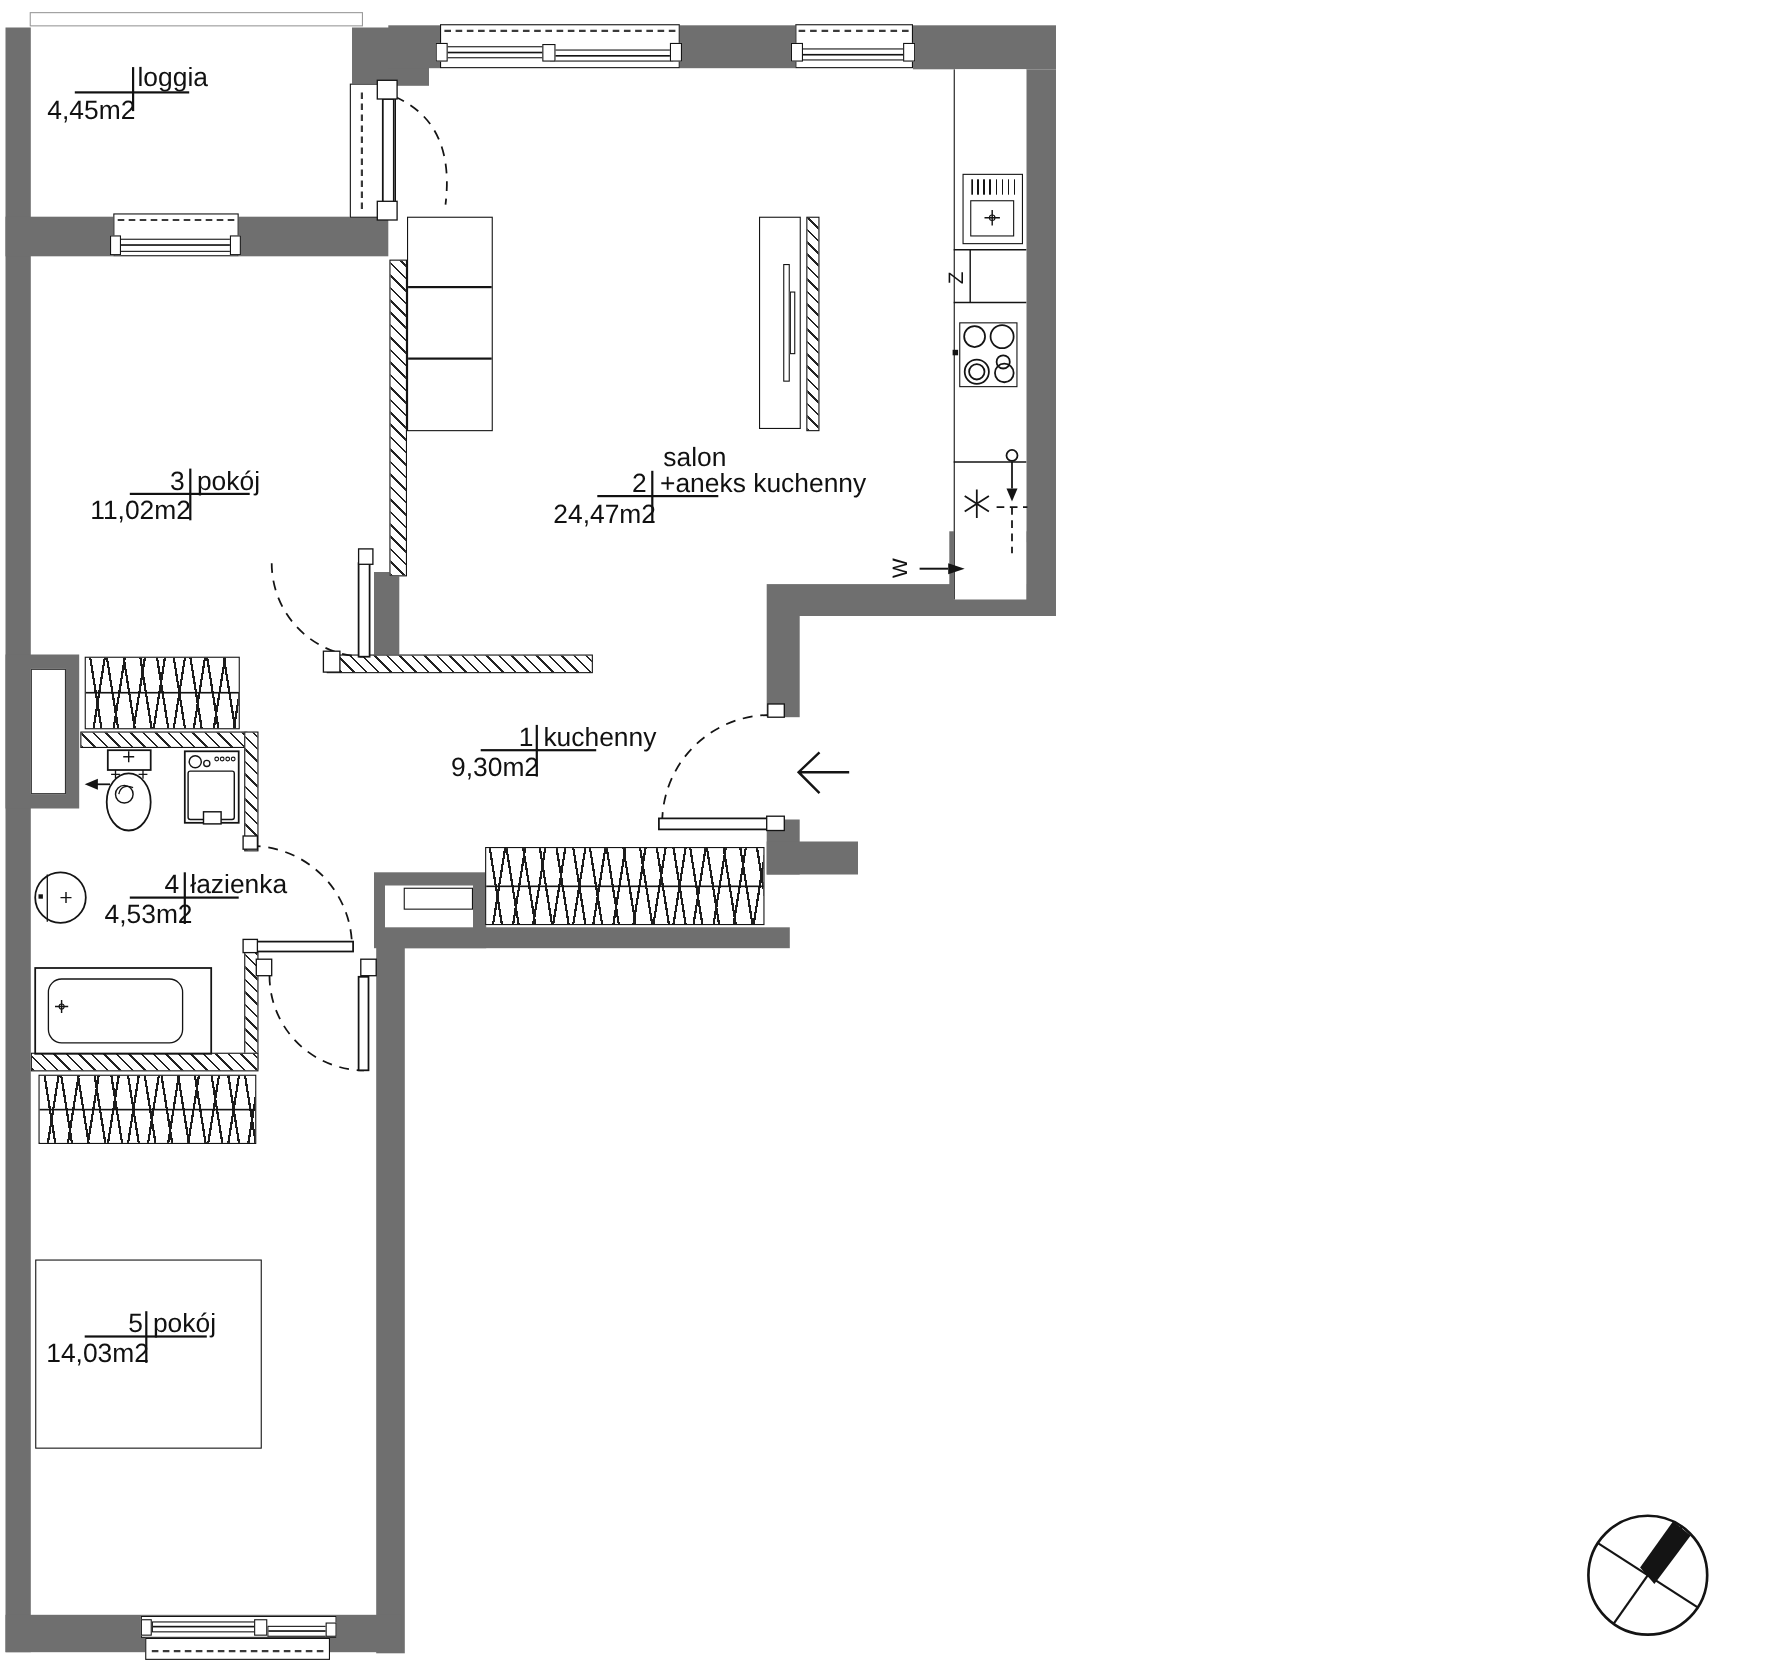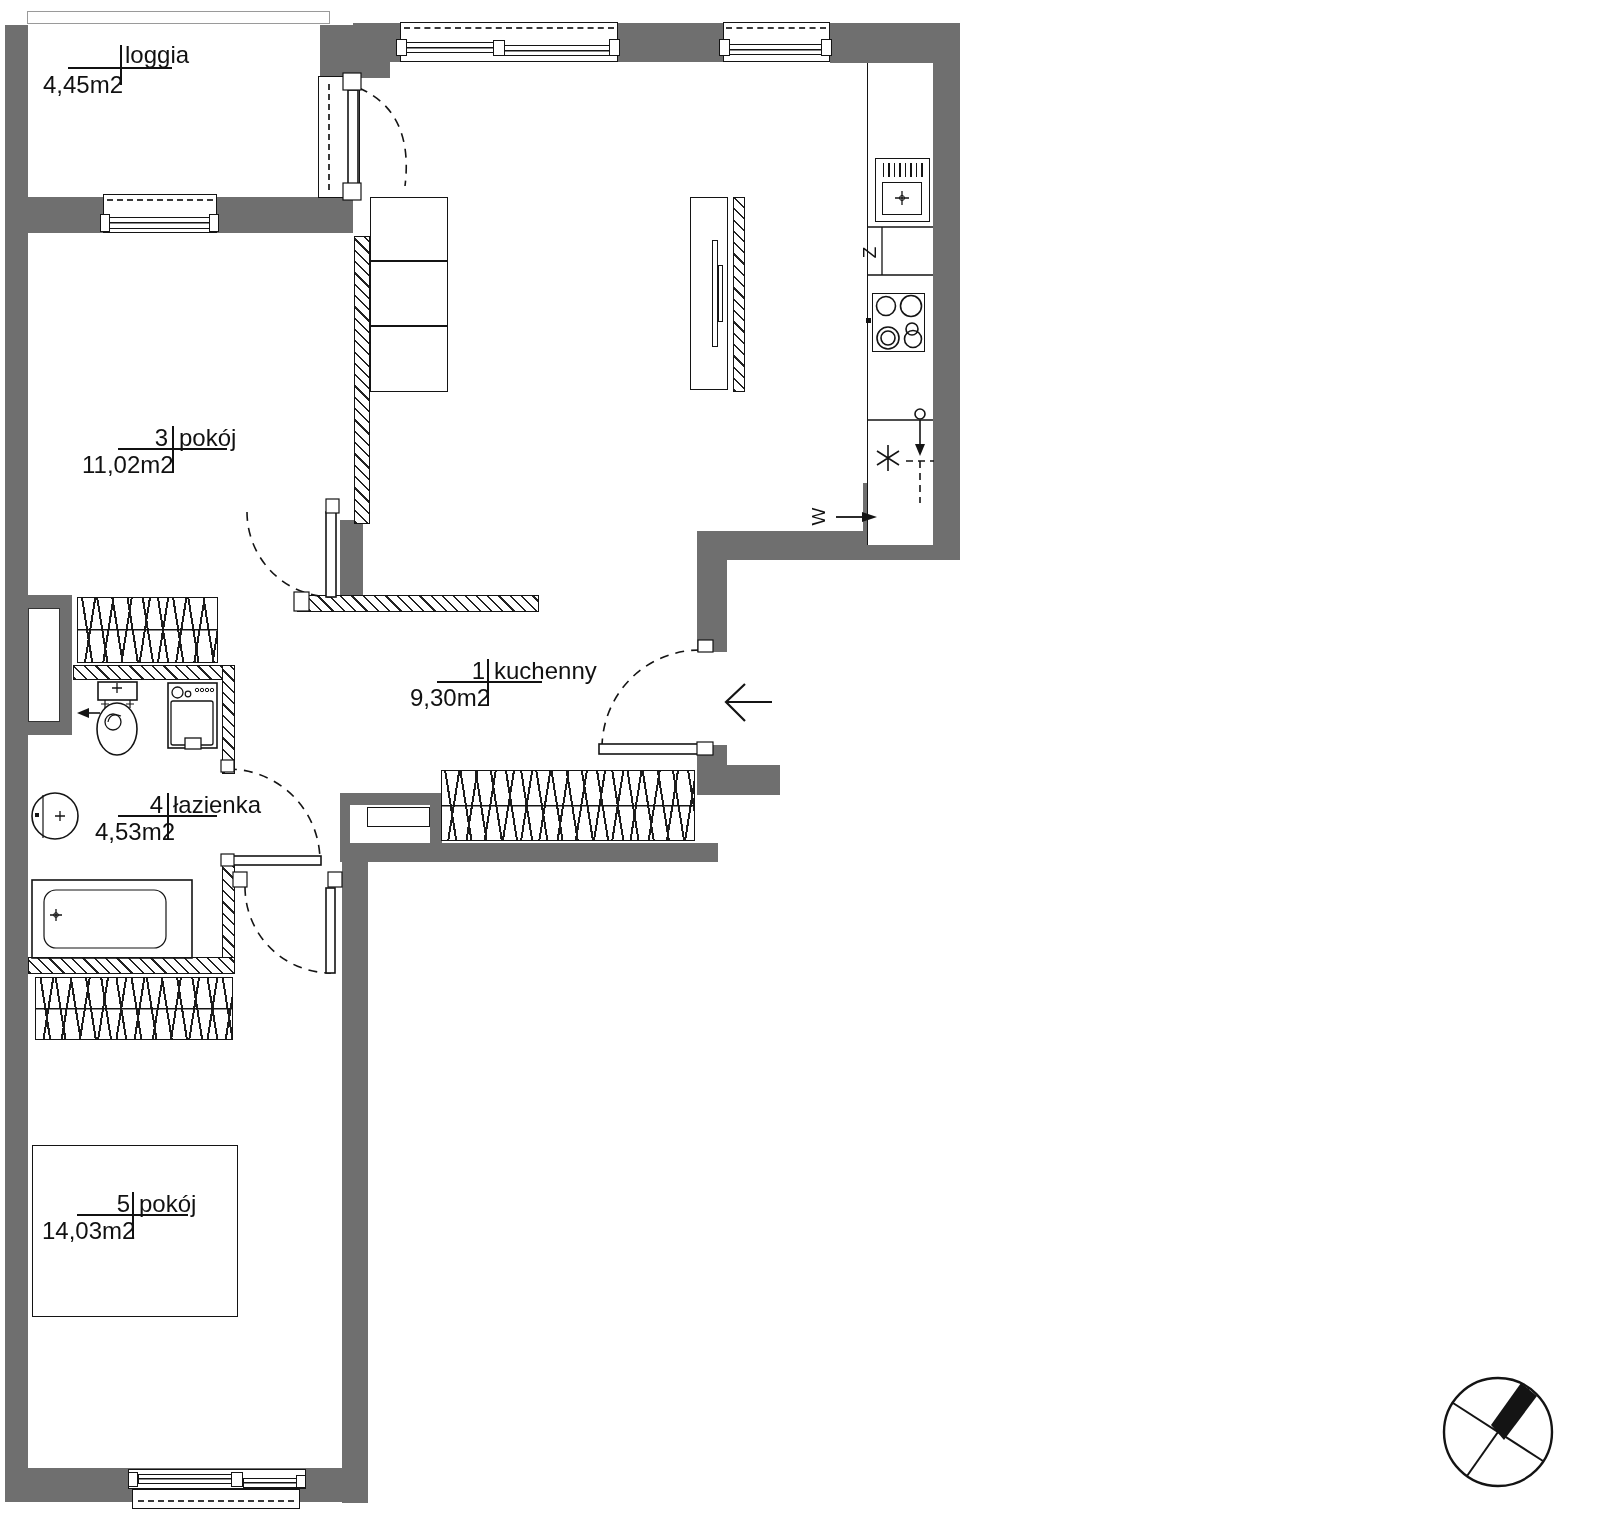--- a/index.html
+++ b/index.html
@@ -116,27 +116,35 @@
   <div class="wr z20" style="left:77px;top:597px;width:141px;height:66px"></div>
   <div class="wr z20" style="left:441px;top:770px;width:254px;height:71px"></div>
   <div class="wr z20" style="left:35px;top:977px;width:198px;height:63px"></div>
 
   <div class="z20" style="position:absolute;left:867px;top:63px;width:66px;height:482px;background:#fff;border-left:1.5px solid #141414;box-sizing:border-box"></div>
   <div class="box thin z30" style="left:875px;top:158px;width:55px;height:64px"></div>
   <div class="z30" style="position:absolute;left:883px;top:163px;width:40px;height:14px;background:repeating-linear-gradient(90deg,#141414 0 1.5px,transparent 1.5px 5.5px)"></div>
   <div class="box thin z30" style="left:882px;top:182px;width:40px;height:33px"></div>
   <div class="box thin z30" style="left:872px;top:293px;width:53px;height:59px"></div>
 
-  <div class="z50" style="position:absolute;left:40px;top:40px;width:160px;height:60px">
+  <div class="z50" style="position:absolute;left:40px;top:56px;width:160px;height:60px">
     <span class="t" style="left:85px;top:3px">loggia</span>
     <div class="vbar" style="left:80px;top:5px;height:40px"></div>
     <div class="rule" style="left:28px;top:27px;width:104px"></div>
     <span class="t" style="left:3px;top:33px">4,45m2</span>
   </div>
 
+  <div class="z50" style="position:absolute;left:500px;top:402px;width:290px;height:80px">
+    <span class="t" style="left:103px;top:3px">salon</span>
+    <span class="t num" style="left:58px;top:26px;width:30px">2</span>
+    <div class="vbar" style="left:92px;top:26px;height:47px"></div>
+    <span class="t" style="left:100px;top:26px">+aneks kuchenny</span>
+    <div class="rule" style="left:43px;top:48px;width:110px"></div>
+    <span class="t" style="left:3px;top:54px">24,47m2</span>
+  </div>
 
   <div class="z50" style="position:absolute;left:400px;top:655px;width:190px;height:60px">
     <span class="t num" style="left:55px;top:4px;width:30px">1</span>
     <div class="vbar" style="left:87px;top:4px;height:47px"></div>
     <span class="t" style="left:94px;top:4px">kuchenny</span>
     <div class="rule" style="left:37px;top:26px;width:105px"></div>
     <span class="t" style="left:10px;top:31px">9,30m2</span>
   </div>
 
   <div class="z50" style="position:absolute;left:80px;top:422px;width:170px;height:60px">

